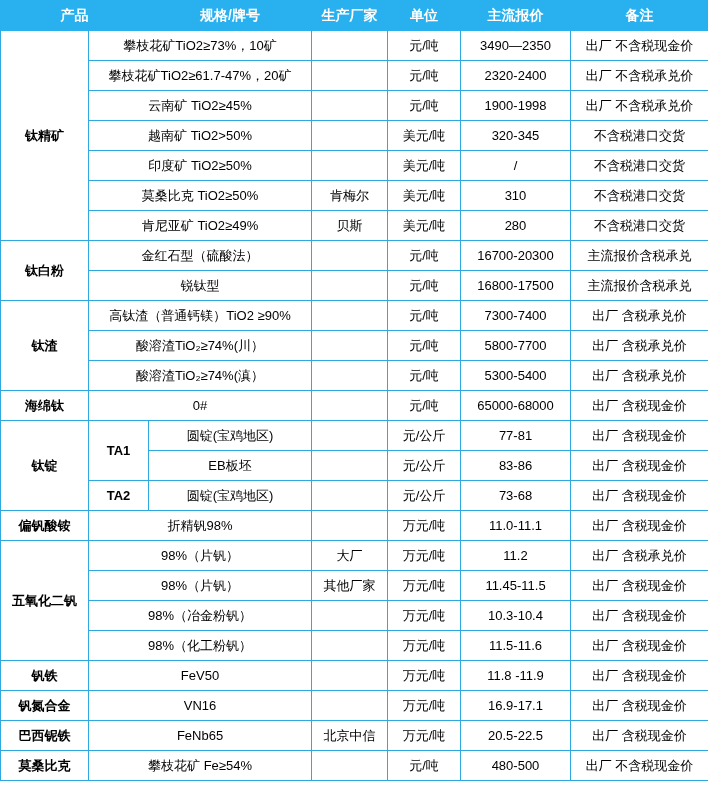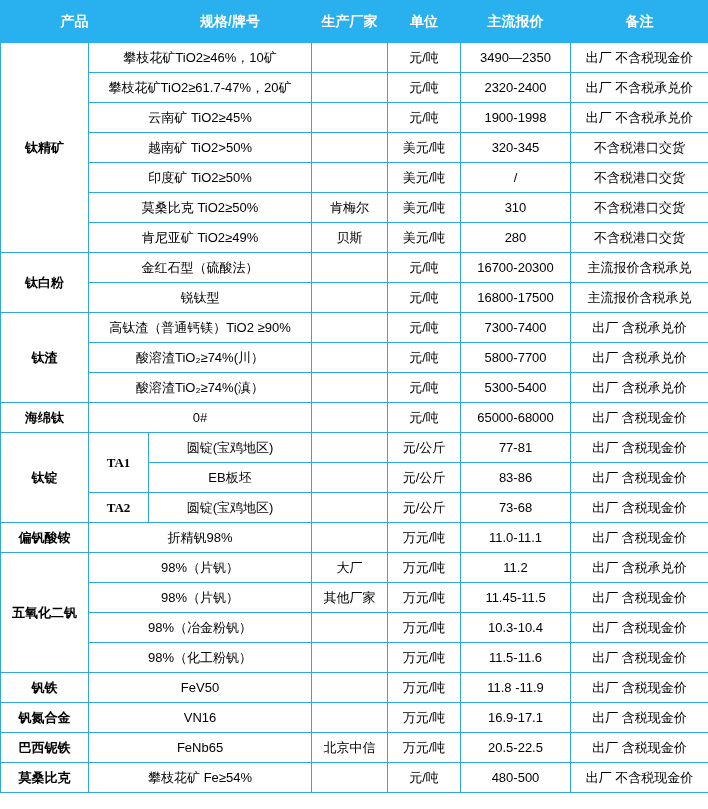--- a/index.html
+++ b/index.html
@@ -36,40 +36,39 @@
     padding: 0 3px;
     height: 30px;
     box-sizing: border-box;
     overflow: hidden;
     white-space: nowrap;
   }
   #price-table thead th {
     background: #29b0ef;
     color: #ffffff;
     font-weight: bold;
-    height: 42px;
+    height: 30px;
     font-size: 14px;
     border-color: #29b0ef;
   }
   td.group-cell {
     font-weight: bold;
     font-size: 14px;
   }
   td.spec {
     text-align: left;
     padding-left: 7px;
     font-size: 13.5px;
   }
   td.note {
     font-size: 13px;
   }
   .sub-label {
     font-weight: bold;
     font-size: 14px;
-    font-family: Liberation Serif, serif;
   }
 </style>
 </head>
 <body>
 
 <table id="price-table">
   <colgroup>
     <col class="c0">
       <col class="c1">
       <col class="c2">
@@ -84,21 +83,21 @@
       <th>规格/牌号</th>
       <th>生产厂家</th>
       <th>单位</th>
       <th>主流报价</th>
       <th>备注</th>
     </tr>
   </thead>
   <tbody id="table-body">
       <tr>
         <td class="group-cell" rowspan="7">钛精矿</td>
-        <td class="spec" colspan="2">攀枝花矿TiO2≥46%，10矿</td>
+        <td class="spec" colspan="2">攀枝花矿TiO2≥73%，10矿</td>
         <td class=""></td>
         <td class="">元/吨</td>
         <td class="">3490—2350</td>
         <td class="note">出厂 不含税现金价</td>
       </tr>
       <tr>
         <td class="spec" colspan="2">攀枝花矿TiO2≥61.7-47%，20矿</td>
         <td class=""></td>
         <td class="">元/吨</td>
         <td class="">2320-2400</td>

